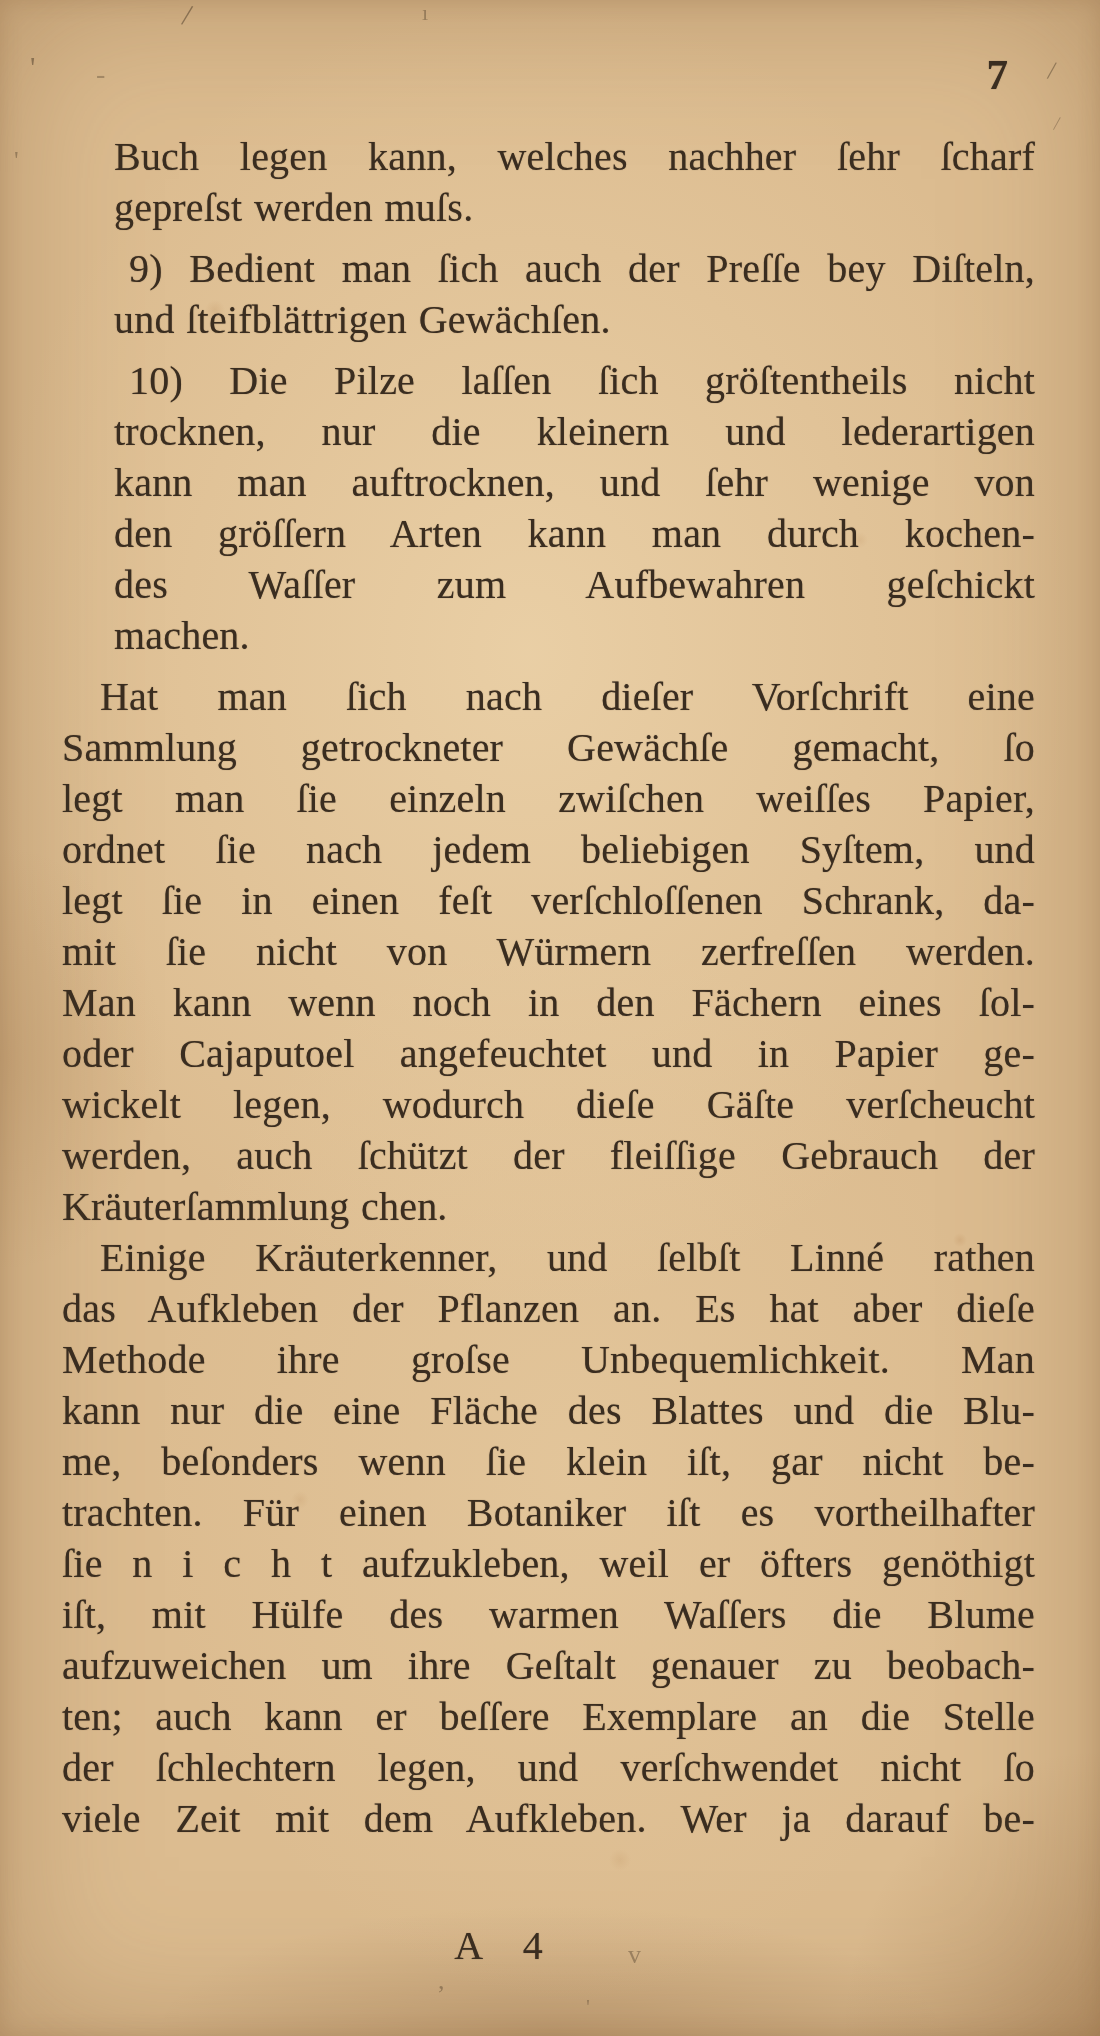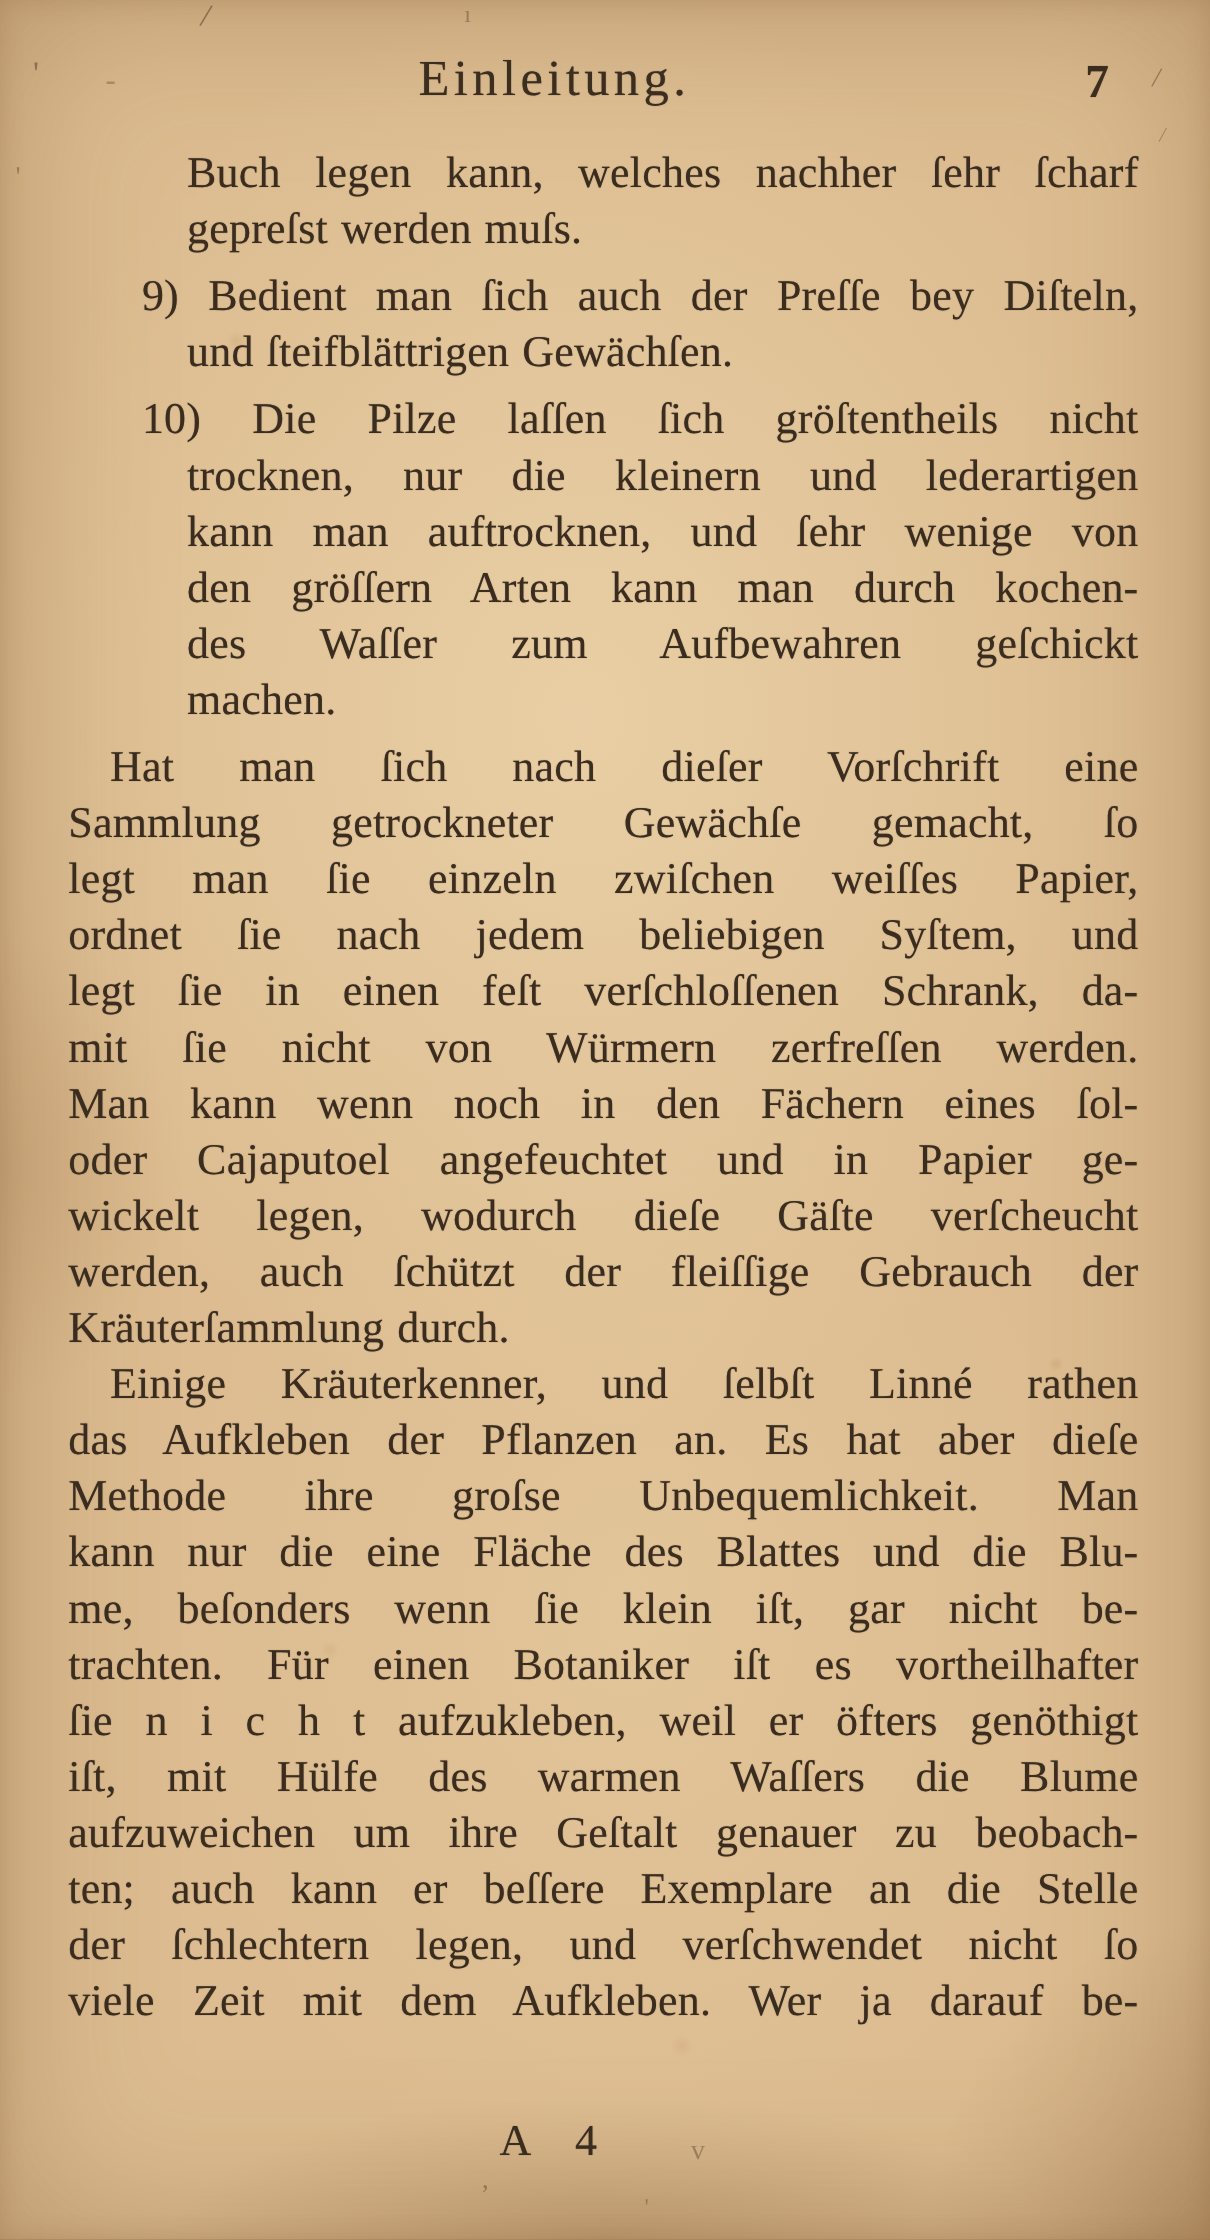--- a/index.html
+++ b/index.html
@@ -42,21 +42,21 @@
     position:absolute;top:131px;left:62px;width:973px;
     color:#3a2d20;
   }
   .line{
     height:51px;line-height:51px;font-size:40px;
     letter-spacing:.2px;word-spacing:1.5px;
     color:#3a2d20;text-shadow:0 0 1px rgba(56,42,28,.55);
     text-align:left;
   }
   .line.just{text-align:justify;text-align-last:justify;}
-  .line.item-body{margin-left:108px;}
+  .line.item-body{margin-left:52px;}
   .line.item-num{margin-left:67px;}
   .line.para-indent{margin-left:38px;}
   .line.gap{margin-top:10px;}
   .signature{
     position:absolute;top:1922px;left:62px;width:973px;
     text-align:center;font-size:40px;letter-spacing:16px;
     color:#3a2d20;text-shadow:0 0 1px rgba(56,42,28,.55);
     transform:translateX(-42px);
     font-family:Liberation Serif, serif;
   }
@@ -64,23 +64,20 @@
     position:absolute;color:#4a3a28;
     font-family:"Liberation Serif","DejaVu Serif",serif;
     pointer-events:none;
   }
 </style>
 </head>
 <body>
 
 <div class="page">
 
-  <div class="header">
-    <div class="title">Einleitung.</div>
-  </div>
 
   <div class="pagenum">7</div>
 
   <div class="text-block">
       <div class="line item-body just">Buch legen kann, welches nachher ſehr ſcharf</div>
       <div class="line item-body">gepreſst werden muſs.</div>
       <div class="line item-num just gap">9) Bedient man ſich auch der Preſſe bey Diſteln,</div>
       <div class="line item-body">und ſteifblättrigen Gewächſen.</div>
       <div class="line item-num just gap">10) Die Pilze laſſen ſich gröſtentheils nicht</div>
       <div class="line item-body just">trocknen, nur die kleinern und lederartigen</div>
@@ -91,21 +88,21 @@
       <div class="line para-indent just gap">Hat man ſich nach dieſer Vorſchrift eine</div>
       <div class="line para just">Sammlung getrockneter Gewächſe gemacht, ſo</div>
       <div class="line para just">legt man ſie einzeln zwiſchen weiſſes Papier,</div>
       <div class="line para just">ordnet ſie nach jedem beliebigen Syſtem, und</div>
       <div class="line para just">legt ſie in einen feſt verſchloſſenen Schrank, da-</div>
       <div class="line para just">mit ſie nicht von Würmern zerfreſſen werden.</div>
       <div class="line para just">Man kann wenn noch in den Fächern eines ſol-</div>
       <div class="line para just">oder Cajaputoel angefeuchtet und in Papier ge-</div>
       <div class="line para just">wickelt legen, wodurch dieſe Gäſte verſcheucht</div>
       <div class="line para just">werden, auch ſchützt der fleiſſige Gebrauch der</div>
-      <div class="line para">Kräuterſammlung durch.</div>
+      <div class="line para">Kräuterſammlung chen.</div>
       <div class="line para-indent just">Einige Kräuterkenner, und ſelbſt Linné rathen</div>
       <div class="line para just">das Aufkleben der Pflanzen an. Es hat aber dieſe</div>
       <div class="line para just">Methode ihre groſse Unbequemlichkeit. Man</div>
       <div class="line para just">kann nur die eine Fläche des Blattes und die Blu-</div>
       <div class="line para just">me, beſonders wenn ſie klein iſt, gar nicht be-</div>
       <div class="line para just">trachten. Für einen Botaniker iſt es vortheilhafter</div>
       <div class="line para just">ſie n i c h t aufzukleben, weil er öfters genöthigt</div>
       <div class="line para just">iſt, mit Hülfe des warmen Waſſers die Blume</div>
       <div class="line para just">aufzuweichen um ihre Geſtalt genauer zu beobach-</div>
       <div class="line para just">ten; auch kann er beſſere Exemplare an die Stelle</div>

